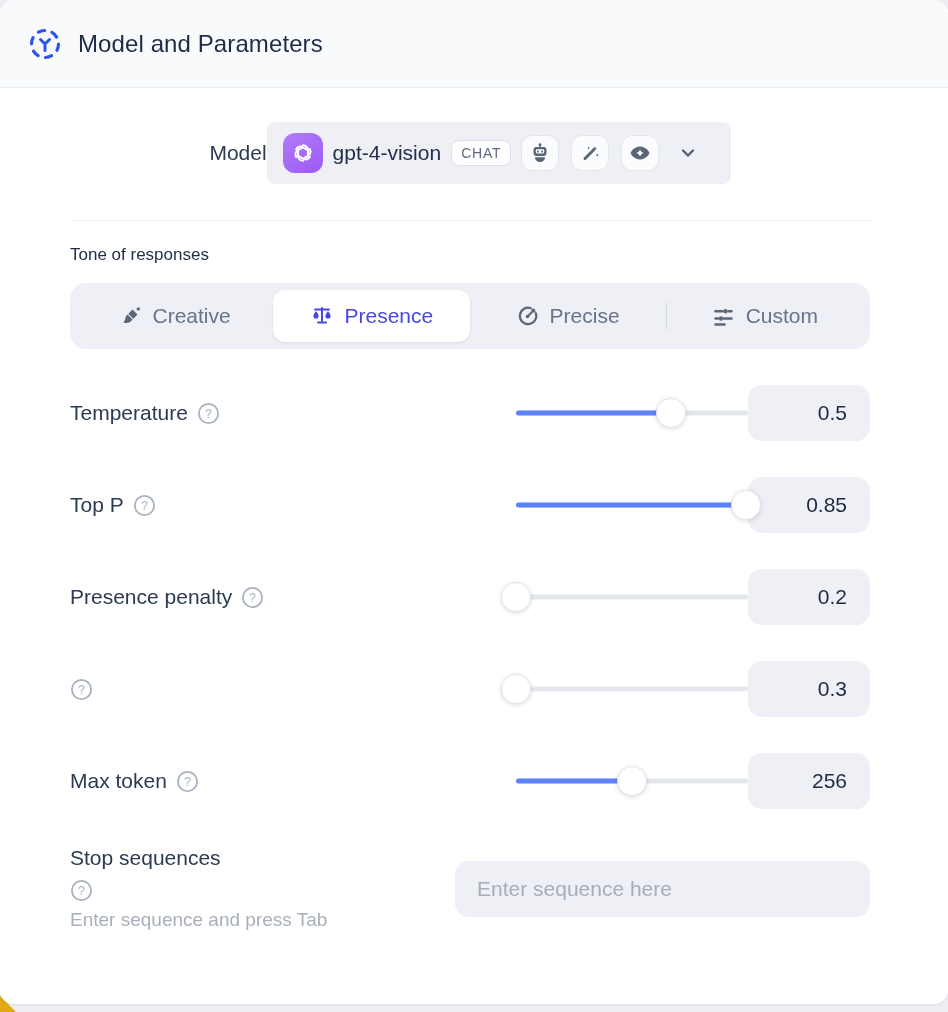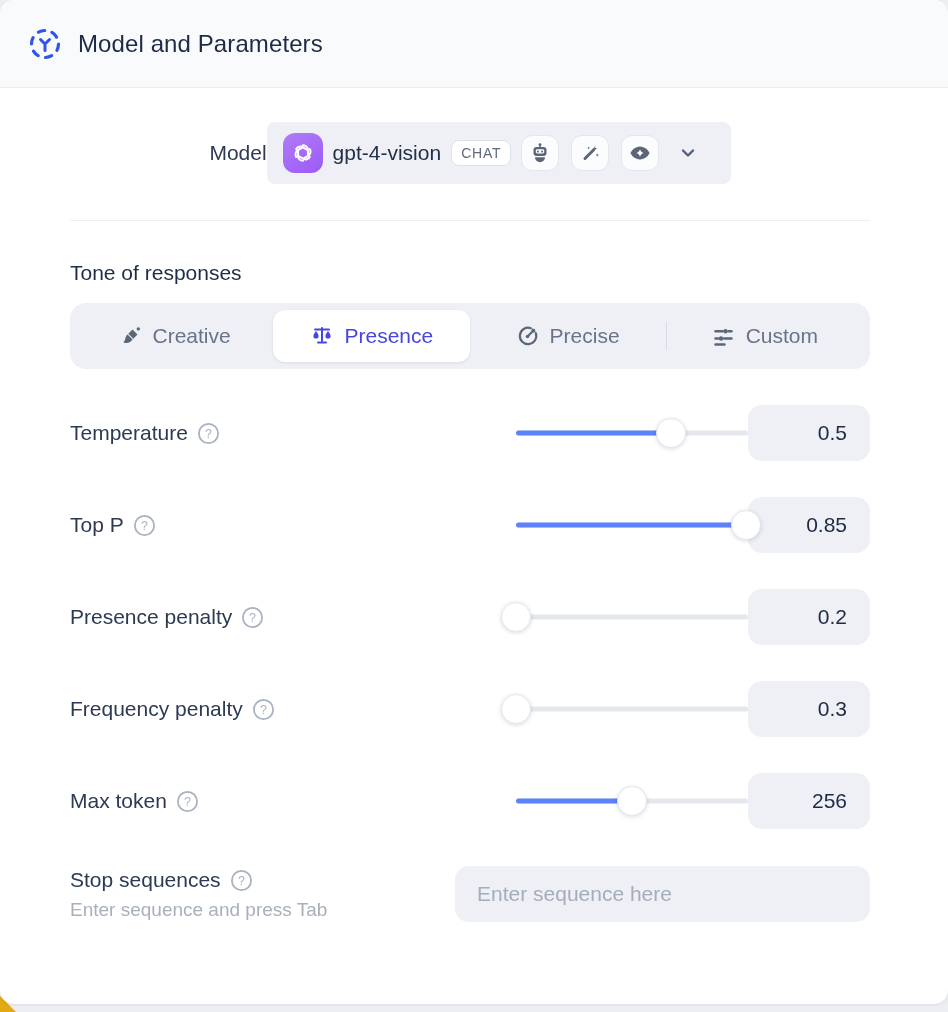--- a/index.html
+++ b/index.html
@@ -65,21 +65,21 @@
     width:38px; height:36px; border-radius:11px;
     background:#fbfcfd; border:1px solid #e3e6ec;
     display:flex; align-items:center; justify-content:center;
     flex:0 0 auto;
   }
   .cap-chip + .cap-chip { margin-left:2px; }
   .chev { margin-left:8px; display:flex; }
 
   .divider { margin-top:36px; border-top:1px solid #eceff3; }
 
-  .tone-title { margin-top:40px; font-size:21px; font-weight:500; color:#1f2d45; }
+  .tone-title { margin-top:24px; font-size:17px; font-weight:500; color:#1f2d45; }
 
   
   .tab-bar {
     margin-top:18px; height:66px;
     background:#eef0f6; border-radius:16px;
     display:flex; align-items:center; padding:7px;
   }
   .tab {
     flex:1 1 0; height:52px;
     display:flex; align-items:center; justify-content:center; gap:11px;
@@ -124,21 +124,21 @@
     font-size:21px; color:#1d2b45;
     display:flex; align-items:center; justify-content:flex-end;
     padding-right:23px;
   }
 
   
   .stop-row {
     margin-top:37px;
     display:grid; grid-template-columns:1fr 415px; align-items:center;
   }
-  .stop-label-main { font-size:21px; font-weight:500; color:#2c3a52; display:flex; align-items:flex-end; gap:9px; }
+  .stop-label-main { font-size:21px; font-weight:500; color:#2c3a52; display:flex; align-items:flex-start; gap:9px;flex-direction:column; }
   .stop-hint { margin-top:7px; font-size:19px; color:#a8b0bc; }
   .stop-input {
     width:415px; height:56px; border-radius:14px;
     background:#eef0f5; border:none; outline:none;
     padding:0 22px; font-size:21px; color:#b91c1c;
     font-family:"Liberation Sans", sans-serif;
   }
   .stop-input::placeholder { color:#a4adbb; }
 
   .icon { display:flex; align-items:center; justify-content:center; }
@@ -316,21 +316,20 @@
       <div class="slider" style="--p: 0;">
         <div class="slider-track"></div>
         <div class="slider-fill"></div>
         <div class="slider-handle"></div>
       </div>
       <div class="value-box">0.2</div>
     </div>
 
     <div class="param-row">
       <span class="param-label">
-        <span>Frequency penalty</span>
         <span class="icon">
           <svg width="23" height="23" viewBox="0 0 23 23" fill="none">
               <circle cx="11.5" cy="11.5" r="9.6" stroke="#a9b2c0" stroke-width="1.8"></circle>
               <text x="11.5" y="16" text-anchor="middle" font-size="12.5" fill="#a9b2c0" font-family="Liberation Sans, sans-serif">?</text>
             </svg>
         </span>
       </span>
       <div class="slider" style="--p: 0;">
         <div class="slider-track"></div>
         <div class="slider-fill"></div>

